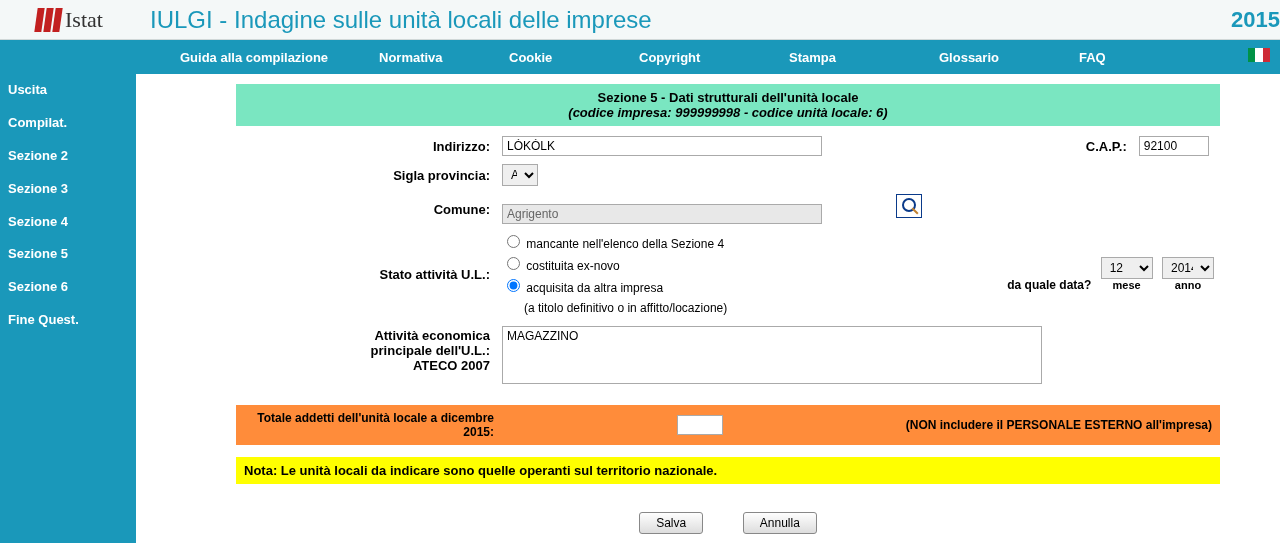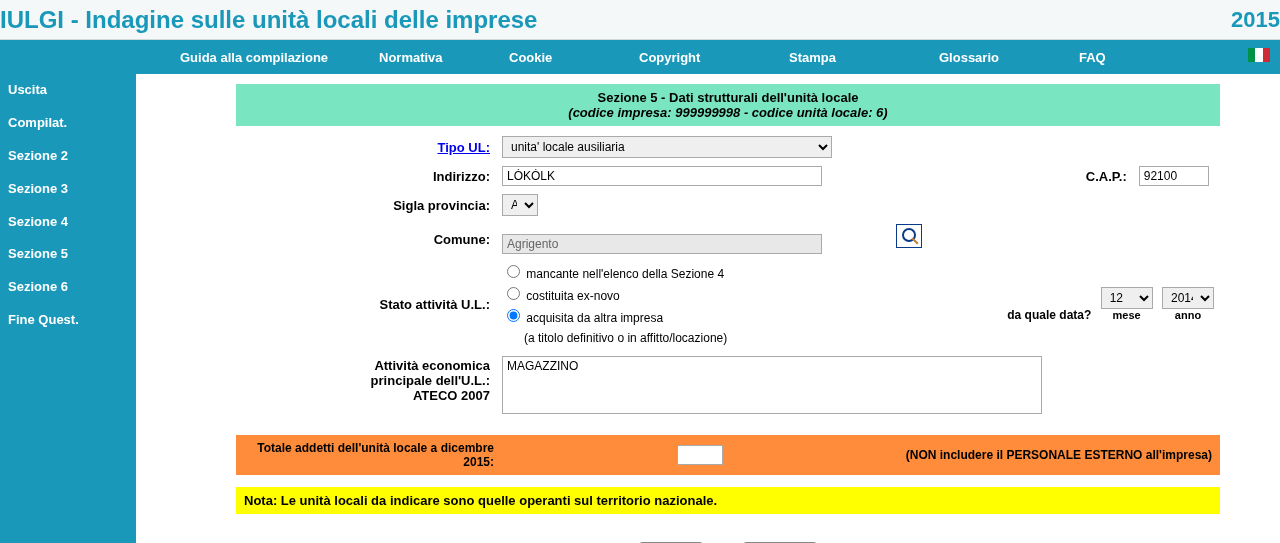--- a/index.html
+++ b/index.html
@@ -38,21 +38,21 @@
   }
   .logo-text {
     font-size: 22px;
     color: #333;
     font-weight: 400;
     font-family: Georgia, serif;
   }
   .header-title {
     color: #1a98ba;
     font-size: 24px;
-    font-weight: 700;
+    font-weight: 400;
     flex: 1;
   }
   .header-year {
     color: #1a98ba;
     font-size: 22px;
     font-weight: bold;
   }
   .top-menu {
     background: #1a98ba;
     height: 34px;
@@ -241,20 +241,28 @@
     cursor: pointer;
   }
   .sel-wrap { display:inline-block; text-align:center; margin-left:6px;}
   .sel-wrap select { width:52px;}
   .sel-wrap .sub { font-size:11px; display:block;}
 </style>
 </head>
 <body>
 
 <div class="header">
+  <div class="logo">
+    <span class="logo-bars">
+      <span class="logo-bar"></span>
+        <span class="logo-bar"></span>
+        <span class="logo-bar"></span>
+    </span>
+    <span class="logo-text">Istat</span>
+  </div>
   <div class="header-title">IULGI - Indagine sulle unità locali delle imprese</div>
   <div class="header-year">2015</div>
 </div>
 
 <div class="top-menu">
   <span class="top-menu-item" style="padding-left:30px;width:215px;">Guida alla compilazione</span>
   <span class="top-menu-item" style="width:130px;">Normativa</span>
   <span class="top-menu-item" style="width:130px;">Cookie</span>
   <span class="top-menu-item" style="width:150px;">Copyright</span>
   <span class="top-menu-item" style="width:150px;">Stampa</span>
@@ -281,30 +289,20 @@
 
   <div class="main">
 
     <div class="section-header">
       <div class="section-header-line1">Sezione 5 - Dati strutturali dell'unità locale</div>
       <div class="section-header-line2">(codice impresa: 999999998 - codice unità locale: 6)</div>
     </div>
 
     <table class="form-table">
       <tbody>
-          <tr>
-        <td class="label-cell">
-          <span class="tipo-link">Tipo UL:</span>
-        </td>
-        <td class="input-cell" colspan="3">
-          <select class="tipo-ul">
-            <option>unita' locale ausiliaria</option>
-          </select>
-        </td>
-      </tr>
       <tr>
         <td class="label-cell">Indirizzo:</td>
         <td class="input-cell">
           <input type="text" class="indirizzo" value="LÒKÒLK" style="">
         </td>
         <td class="label-cell" style="width:auto;text-align:right;padding-left:120px;">C.A.P.:</td>
         <td>
           <input type="text" class="cap" value="92100" style="">
         </td>
       </tr>

